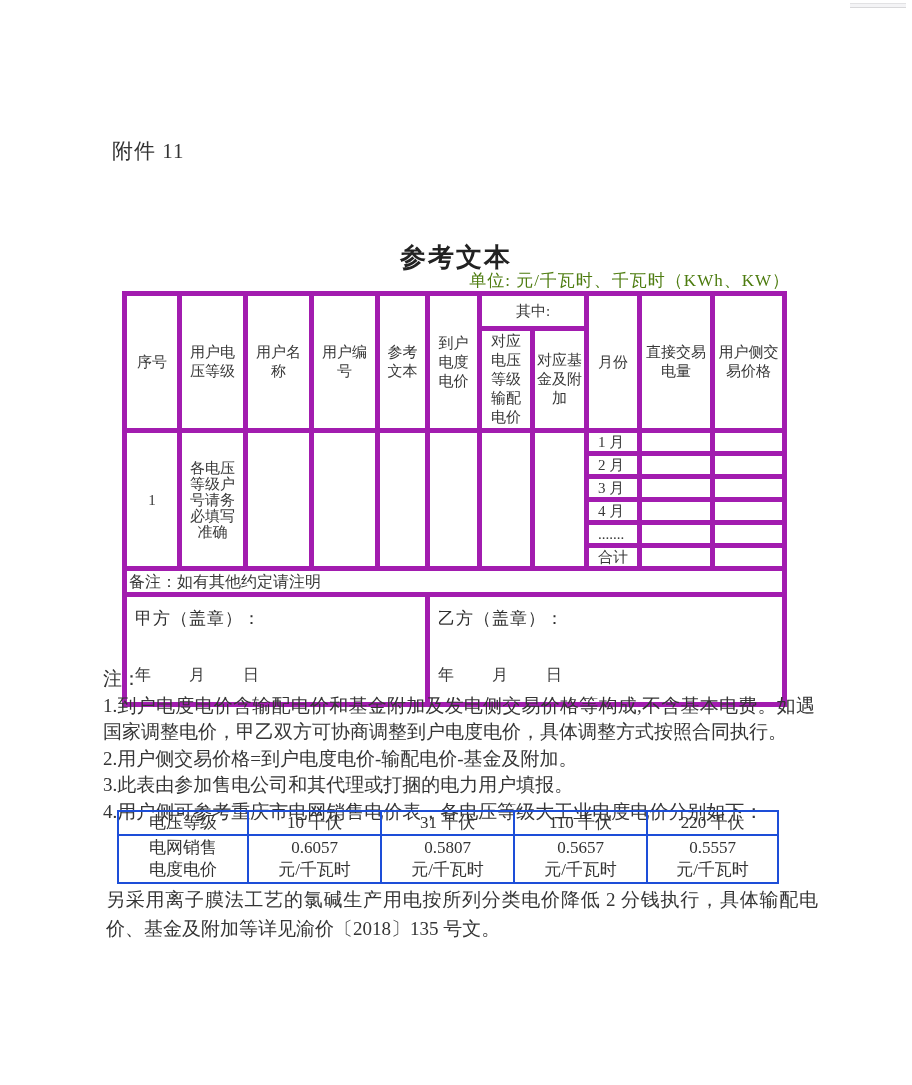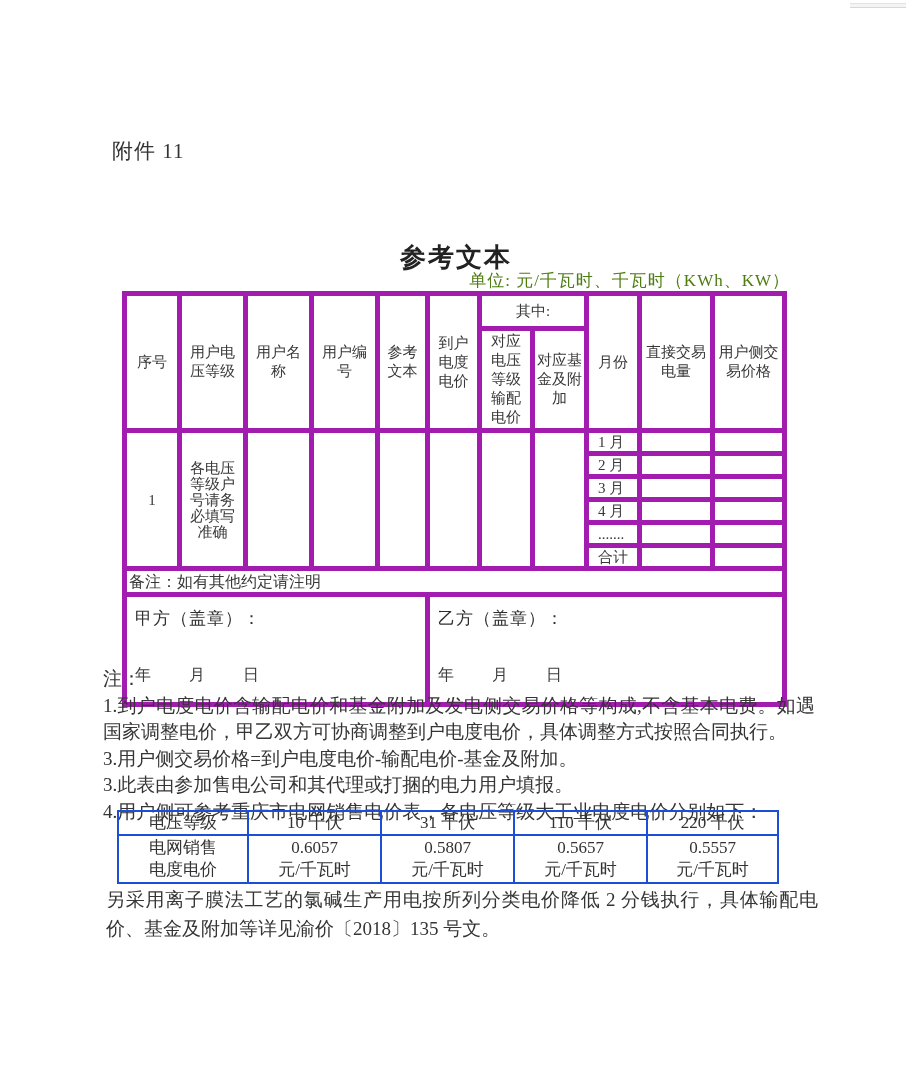--- a/index.html
+++ b/index.html
@@ -255,21 +255,21 @@
             <div class="date-line">年　　月　　日</div>
           </div>
         </td>
       </tr>
     </tbody>
   </table>
 
   <div class="notes">
     <div>注：</div>
     <div>1.到户电度电价含输配电价和基金附加及发电侧交易价格等构成,不含基本电费。如遇国家调整电价，甲乙双方可协商调整到户电度电价，具体调整方式按照合同执行。</div>
-    <div>3.用户侧交易价格=到户电度电价-输配电价-基金及附加。</div>
+    <div>2.用户侧交易价格=到户电度电价-输配电价-基金及附加。</div>
     <div>3.此表由参加售电公司和其代理或打捆的电力用户填报。</div>
     <div>4.用户侧可参考重庆市电网销售电价表，各电压等级大工业电度电价分别如下：</div>
   </div>
 
   <table class="price-table">
     <colgroup>
       <col style="width:130px">
         <col style="width:133px">
         <col style="width:133px">
         <col style="width:133px">

